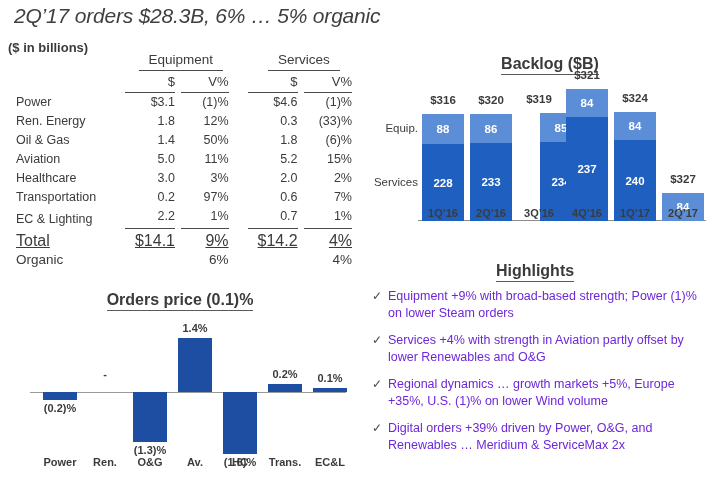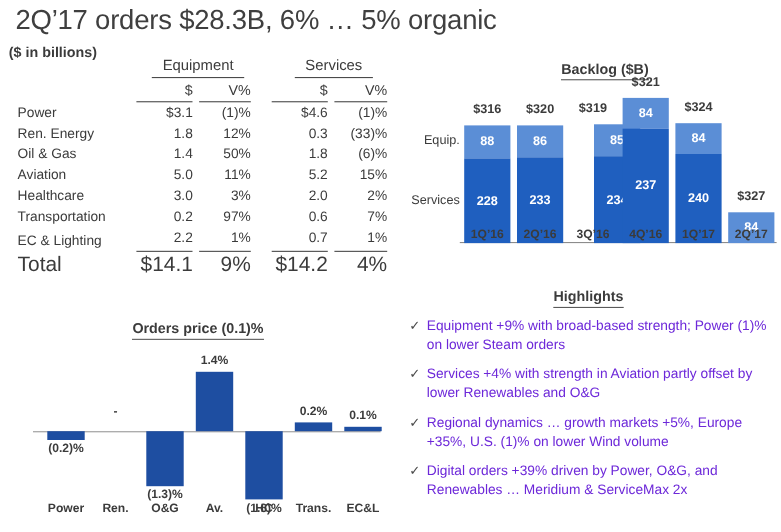--- a/index.html
+++ b/index.html
@@ -19,25 +19,26 @@
     position: absolute;
     inset: 0;
     background: #ffffff;
   }
 
   
   #slide-title {
     position: absolute;
     left: 14px;
     top: 4px;
-    font-size: 25px;
+    font-size: 21px;
     font-weight: 400;
     color: #3f3f3f;
     letter-spacing: -0.2px;
     white-space: nowrap;
+    font-style: italic;
   }
   #units-note {
     position: absolute;
     left: 8px;
     top: 40px;
     font-size: 13px;
     font-weight: bold;
     color: #3b3b3b;
   }
 
@@ -81,27 +82,27 @@
   .col-label { width: 116px; text-align: left; padding-left: 4px !important; }
   .col-num   { width: 52px;  text-align: right; padding-right: 6px !important; }
   .col-pct   { width: 52px;  text-align: right; padding-right: 8px !important; }
   .col-gap   { width: 14px; }
   tr.last-detail .col-num > span,
   tr.last-detail .col-pct > span {
     display: block;
     border-bottom: 1.3px solid #4a4a4a;
     padding-bottom: 2px;
   }
-  tr.total-row td { font-weight: bold; font-size: 19px; padding-top: 2px !important; }
+  tr.total-row td { font-weight: bold; font-size: 16px; padding-top: 2px !important; text-decoration: underline; }
   tr.organic-row td { font-weight: bold; font-size: 13.5px; }
 
   
   .section-title {
     position: absolute;
-    font-size: 13px;
+    font-size: 16px;
     font-weight: bold;
     color: #3b3b3b;
     text-align: center;
   }
   .section-title > span {
     border-bottom: 1.6px solid #5a5a5a;
     padding-bottom: 2px;
   }
   #backlog-title { left: 400px; top: 55px; width: 300px; }
   #orders-price-title { left: 10px; top: 291px; width: 340px; }
@@ -345,20 +346,28 @@
           <td class="col-pct">
             <span>1%</span>
           </td>
         </tr>
         <tr class="total-row">
           <td class="col-label">Total</td>
           <td class="col-num">$14.1</td>
           <td class="col-pct">9%</td>
           <td class="col-gap"></td>
           <td class="col-num">$14.2</td>
+          <td class="col-pct">4%</td>
+        </tr>
+        <tr class="organic-row">
+          <td class="col-label">Organic</td>
+          <td class="col-num"></td>
+          <td class="col-pct">6%</td>
+          <td class="col-gap"></td>
+          <td class="col-num"></td>
           <td class="col-pct">4%</td>
         </tr>
       </tbody>
   </table>
 
   <div id="backlog-title" class="section-title">
     <span>Backlog ($B)</span>
   </div>
   <div id="backlog-chart">
     <div id="bk-lab-equip" class="bk-axis-label">Equip.</div>

